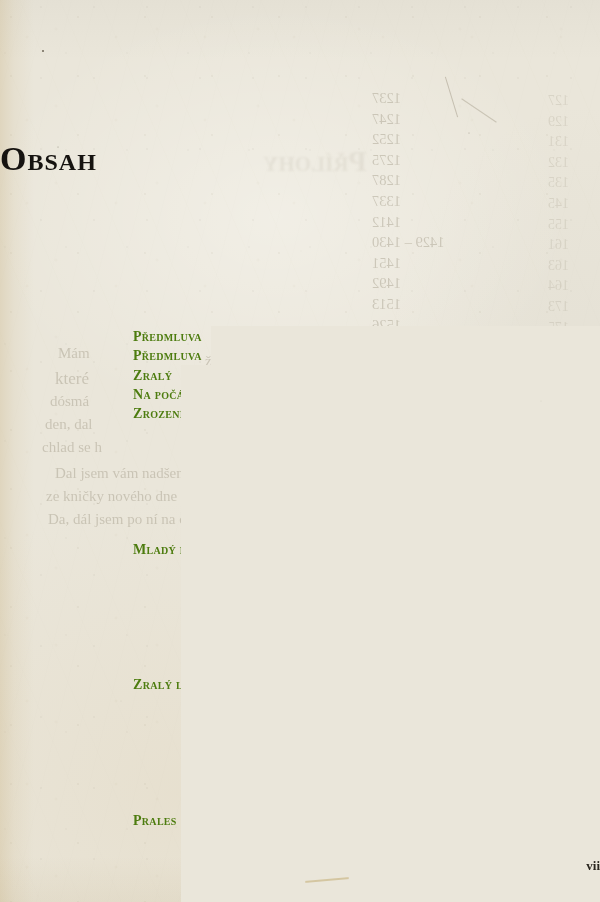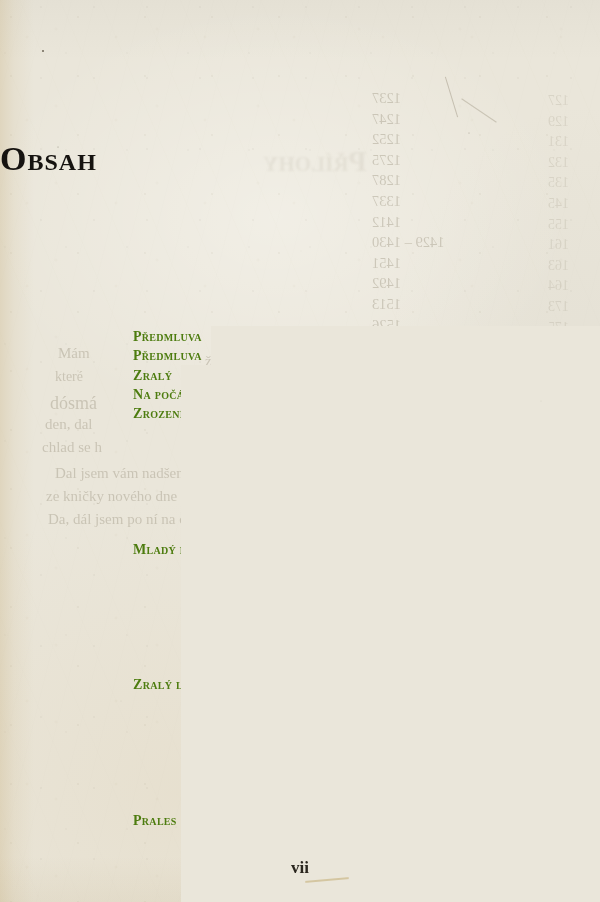--- a/index.html
+++ b/index.html
@@ -88,22 +88,22 @@
     font-weight:bold;font-variant:small-caps;font-size:14px;
     letter-spacing:.3px;color:#4d7c0f;white-space:nowrap;
   }
   .row.chapter .leader{letter-spacing:24px;font-size:14px;font-weight:bold;}
   .row.chapter .page{font-weight:bold;font-size:15.5px;min-width:34px;color:#161310;}
   .row.entry{padding-left:52px;margin-right:44px;}
   .row.entry .label{font-size:14.5px;color:#201d17;white-space:nowrap;}
   .row.entry .leader{letter-spacing:10px;font-size:13.5px;}
   .row.entry .page{font-size:14.5px;min-width:30px;color:#201d17;}
   .footer{
-    position:absolute;top:858px;left:0;width:600px;text-align:center;
-    font-size:17px;font-weight:bold;color:#2a261e;
+    position:absolute;top:858px;left:0;width:600px;text-align:right;
+    font-size:13px;font-weight:bold;color:#2a261e;
   }
   
   .scratch1{position:absolute;left:451px;top:76px;width:1px;height:42px;
     background:rgba(125,115,92,.35);transform:rotate(-17deg);}
   .scratch2{position:absolute;left:458px;top:110px;width:42px;height:1px;
     background:rgba(125,115,92,.30);transform:rotate(34deg);}
   .mark-footer{position:absolute;left:305px;top:879px;width:44px;height:2px;
     background:rgba(186,160,92,.45);border-radius:2px;transform:rotate(-5deg);filter:blur(.6px);}
   .specks{position:absolute;left:42px;top:50px;width:2px;height:2px;border-radius:50%;
     background:rgba(70,60,45,.75);
@@ -160,23 +160,23 @@
     </div>
   <div class="ghost ghost-bottom mirror blur">
       <div>Slovníček jmen rostlin a živočichů</div>
       <div>Používaných v textu</div>
       <div>Citovaná literatura</div>
     </div>
   <div id="frag-layer">
       <span class="ghost frag blur" style="left: 58px; top: 345px; font-size: 15px;">Mám</span>
       <span class="ghost frag blur" style="left: 240px; top: 331px; font-size: 15px;">ze vzácných strašných pě</span>
       <span class="ghost frag blur" style="left: 205px; top: 353px; font-size: 15px;">že vás mám za přátele. Ačkoliv jsem boh</span>
-      <span class="ghost frag blur" style="left: 55px; top: 369px; font-size: 14px;">které</span>
+      <span class="ghost frag blur" style="left: 55px; top: 369px; font-size: 17px;">které</span>
       <span class="ghost frag blur" style="left: 235px; top: 386px; font-size: 15px;">poskytne, mohu vosco uchá</span>
-      <span class="ghost frag blur" style="left: 50px; top: 393px; font-size: 18px;">dósmá</span>
+      <span class="ghost frag blur" style="left: 50px; top: 393px; font-size: 15px;">dósmá</span>
       <span class="ghost frag blur" style="left: 255px; top: 408px; font-size: 15px;">Skovech vrstvách mohl</span>
       <span class="ghost frag blur" style="left: 45px; top: 416px; font-size: 15px;">den, dal</span>
       <span class="ghost frag blur" style="left: 228px; top: 431px; font-size: 15px;">co by dělal 981 – 988</span>
       <span class="ghost frag blur" style="left: 42px; top: 439px; font-size: 15px;">chlad se h</span>
       <span class="ghost frag blur" style="left: 55px; top: 465px; font-size: 15px;">Dal jsem vám nadšení, dal mladým vycházejícím slunce</span>
       <span class="ghost frag blur" style="left: 46px; top: 488px; font-size: 15px;">ze kničky nového dne</span>
       <span class="ghost frag blur" style="left: 48px; top: 511px; font-size: 15px;">Da, dál jsem po ní na de</span>
       <span class="ghost frag blur" style="left: 350px; top: 556px; font-size: 13px;">1939 – 1940</span>
       <span class="ghost frag blur" style="left: 352px; top: 578px; font-size: 13px;">1950 – 1953</span>
       <span class="ghost frag blur" style="left: 300px; top: 625px; font-size: 14px;">vám mladšímu horizont</span>

